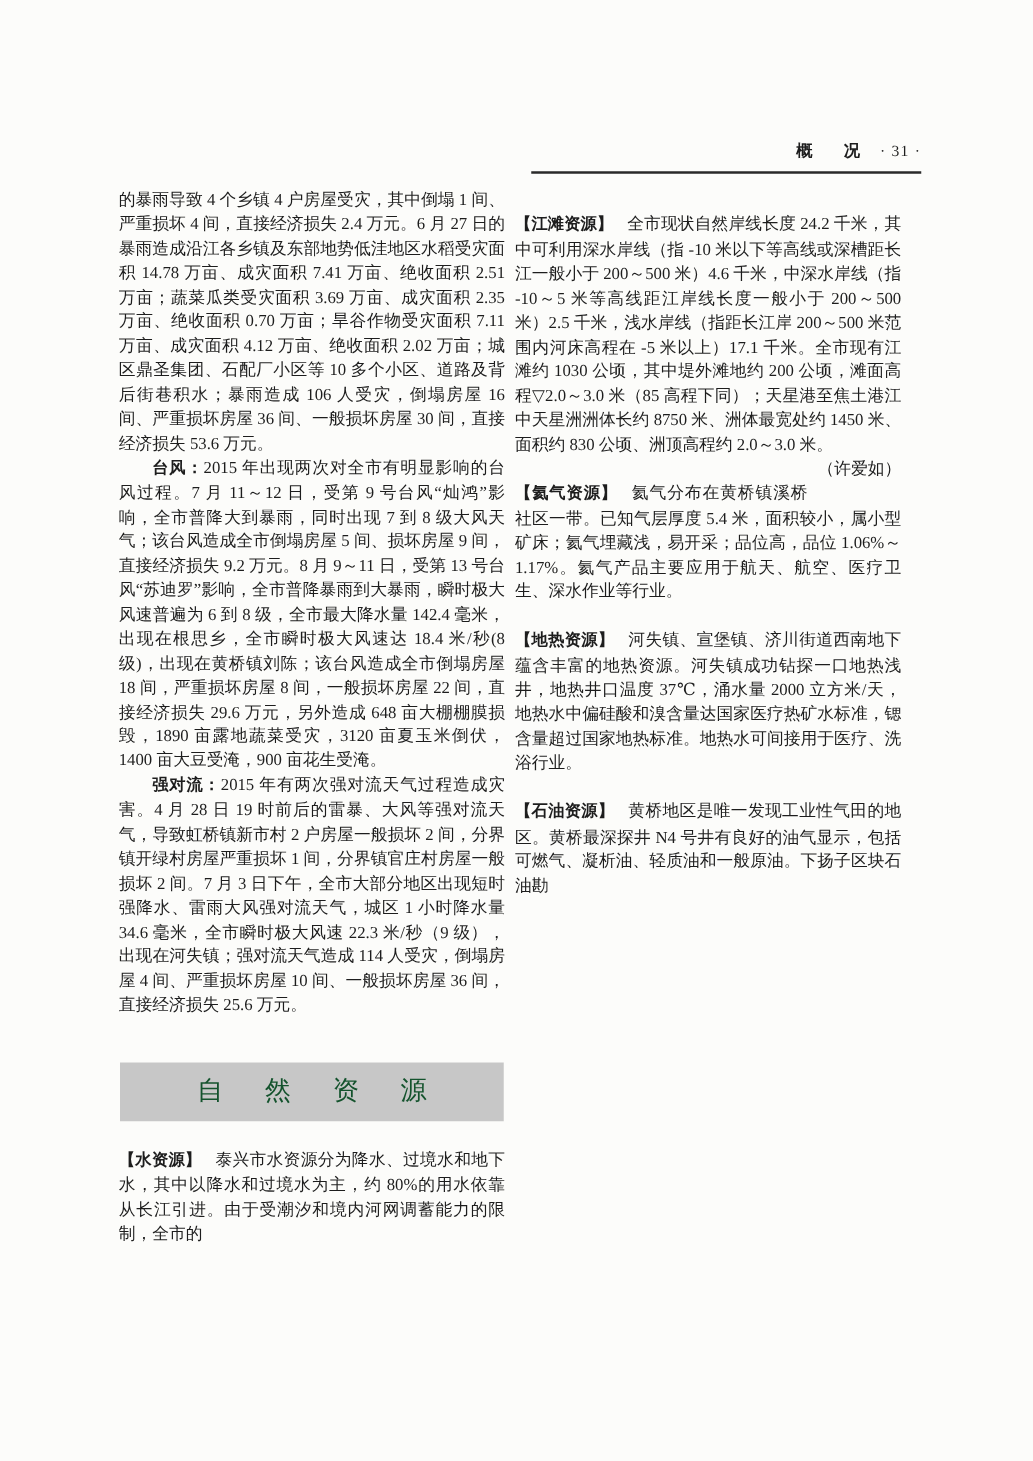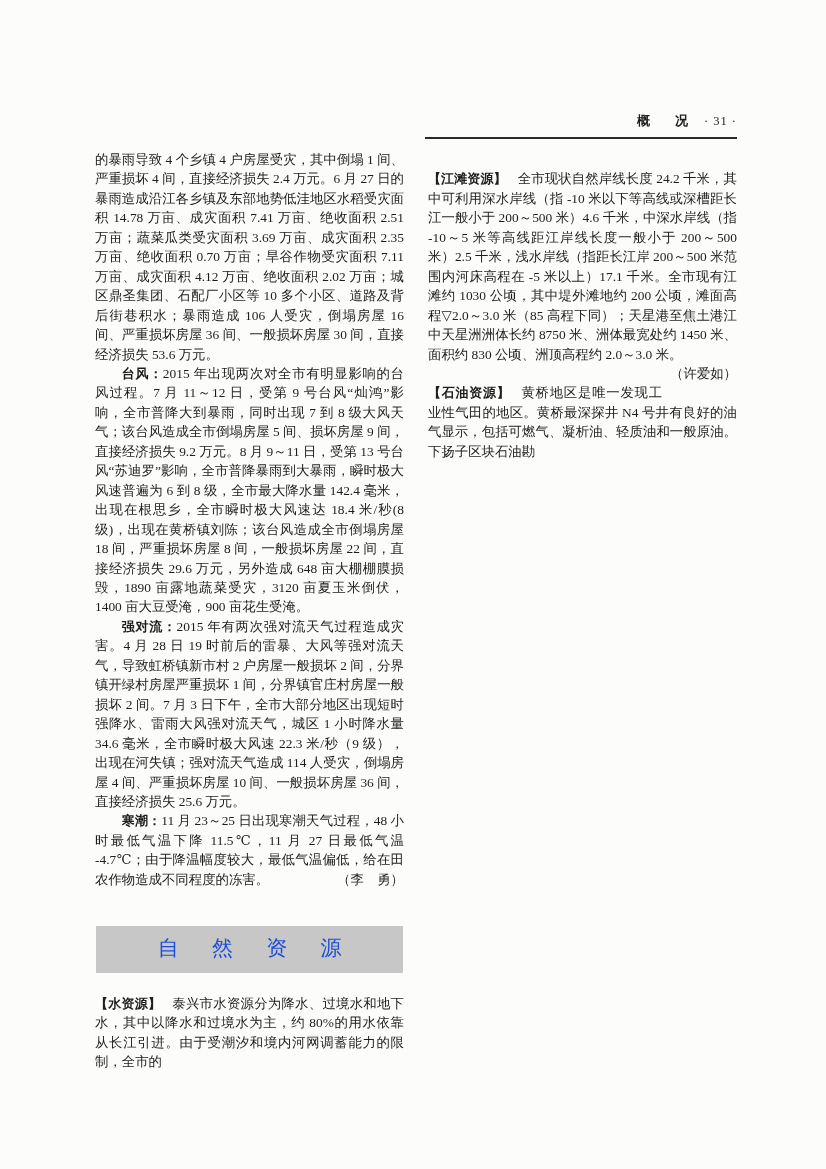--- a/index.html
+++ b/index.html
@@ -20,45 +20,45 @@
   .header-line{
     font-size:13px;font-weight:bold;letter-spacing:1px;
     padding-bottom:7px;
   }
   .header-section{letter-spacing:6px;margin-right:10px;}
   .header-pageno{font-weight:normal;font-size:12.5px;}
   .header-rule{border-top:2px solid #2a2a2a;width:312px;}
   
   .columns{
     position:absolute;top:150px;left:95px;width:642px;height:948px;
-    display:flex;gap:24px;
+    display:flex;gap:8px;
   }
   .column{
     width:309px;height:948px;overflow:hidden;
     font-size:13.4px;line-height:19.45px;
     text-align:justify;
   }
   .para{margin:0;}
   .para.indent{text-indent:2em;}
   .para.entry{margin-top:19.45px;}
   .lead,.term{
-    font-family:Liberation Sans, sans-serif;
+    font-family:Liberation Mono, monospace;
     font-weight:bold;font-size:13px;
   }
   .term{margin-right:0.85em;}
   .attribution{float:right;padding-left:8px;}
   .section-heading-box{
     margin:37px 1px 21px 1px;
     background:#c7c7c7;
     text-align:center;
     padding:13px 0 12px 0;
   }
   .section-heading-text{
     font-size:21px;letter-spacing:14px;margin-left:14px;
-    color:#1d4ed8;
+    color:#14532d;
   }
 </style>
 </head>
 <body>
 
 <div class="page">
 
   <header class="page-header">
     <div class="header-line">
       <span class="header-section">概　况</span><span class="header-pageno">· 31 ·</span>
@@ -69,35 +69,36 @@
   <div class="columns">
 
     <div class="column">
       <p class="para"><span>的暴雨导致 4 个乡镇 4 户房屋受灾，其中倒塌 1 间、严重损坏 4 间，直接经济损失 2.4 万元。6 月 27 日的暴雨造成沿江各乡镇及东部地势低洼地区水稻受灾面积 14.78 万亩、成灾面积 7.41 万亩、绝收面积 2.51 万亩；蔬菜瓜类受灾面积 3.69 万亩、成灾面积 2.35 万亩、绝收面积 0.70 万亩；旱谷作物受灾面积 7.11 万亩、成灾面积 4.12 万亩、绝收面积 2.02 万亩；城区鼎圣集团、石配厂小区等 10 多个小区、道路及背后街巷积水；暴雨造成 106 人受灾，倒塌房屋 16 间、严重损坏房屋 36 间、一般损坏房屋 30 间，直接经济损失 53.6 万元。</span></p>
 
       <p class="para indent"><b class="lead">台风：</b><span>2015 年出现两次对全市有明显影响的台风过程。7 月 11～12 日，受第 9 号台风“灿鸿”影响，全市普降大到暴雨，同时出现 7 到 8 级大风天气；该台风造成全市倒塌房屋 5 间、损坏房屋 9 间，直接经济损失 9.2 万元。8 月 9～11 日，受第 13 号台风“苏迪罗”影响，全市普降暴雨到大暴雨，瞬时极大风速普遍为 6 到 8 级，全市最大降水量 142.4 毫米，出现在根思乡，全市瞬时极大风速达 18.4 米/秒(8 级)，出现在黄桥镇刘陈；该台风造成全市倒塌房屋 18 间，严重损坏房屋 8 间，一般损坏房屋 22 间，直接经济损失 29.6 万元，另外造成 648 亩大棚棚膜损毁，1890 亩露地蔬菜受灾，3120 亩夏玉米倒伏，1400 亩大豆受淹，900 亩花生受淹。</span></p>
 
       <p class="para indent"><b class="lead">强对流：</b><span>2015 年有两次强对流天气过程造成灾害。4 月 28 日 19 时前后的雷暴、大风等强对流天气，导致虹桥镇新市村 2 户房屋一般损坏 2 间，分界镇开绿村房屋严重损坏 1 间，分界镇官庄村房屋一般损坏 2 间。7 月 3 日下午，全市大部分地区出现短时强降水、雷雨大风强对流天气，城区 1 小时降水量 34.6 毫米，全市瞬时极大风速 22.3 米/秒（9 级），出现在河失镇；强对流天气造成 114 人受灾，倒塌房屋 4 间、严重损坏房屋 10 间、一般损坏房屋 36 间，直接经济损失 25.6 万元。</span></p>
 
 
-      <p class="para indent"><b class="lead">寒潮：</b><span>11 月 23～25 日出现寒潮天气过程，48 小时最低气温下降 11.5℃，11 月 27 日最低气温 -4.7℃；由于降温幅度较大，最低气温偏低，给在田农作物造成不同程度的冻害。</span><span class="attribution">（李　勇）</span></p>
 
       <div class="section-heading-box">
         <span class="section-heading-text">自 然 资 源</span>
       </div>
 
       <p class="para"><b class="term">【水资源】</b><span>泰兴市水资源分为降水、过境水和地下水，其中以降水和过境水为主，约 80%的用水依靠从长江引进。由于受潮汐和境内河网调蓄能力的限制，全市的</span></p>
     </div>
 
     <div class="column">
 
       <p class="para entry"><b class="term">【江滩资源】</b><span>全市现状自然岸线长度 24.2 千米，其中可利用深水岸线（指 -10 米以下等高线或深槽距长江一般小于 200～500 米）4.6 千米，中深水岸线（指 -10～5 米等高线距江岸线长度一般小于 200～500 米）2.5 千米，浅水岸线（指距长江岸 200～500 米范围内河床高程在 -5 米以上）17.1 千米。全市现有江滩约 1030 公顷，其中堤外滩地约 200 公顷，滩面高程▽2.0～3.0 米（85 高程下同）；天星港至焦土港江中天星洲洲体长约 8750 米、洲体最宽处约 1450 米、面积约 830 公顷、洲顶高程约 2.0～3.0 米。</span><span class="attribution">（许爱如）</span></p>
 
 
 
+      <p class="para entry"><b class="term">【氦气资源】</b><span>氦气分布在黄桥镇溪桥社区一带。已知气层厚度 5.4 米，面积较小，属小型矿床；氦气埋藏浅，易开采；品位高，品位 1.06%～1.17%。氦气产品主要应用于航天、航空、医疗卫生、深水作业等行业。</span></p>
 
+      <p class="para entry"><b class="term">【地热资源】</b><span>河失镇、宣堡镇、济川街道西南地下蕴含丰富的地热资源。河失镇成功钻探一口地热浅井，地热井口温度 37℃，涌水量 2000 立方米/天，地热水中偏硅酸和溴含量达国家医疗热矿水标准，锶含量超过国家地热标准。地热水可间接用于医疗、洗浴行业。</span></p>
 
       <p class="para entry"><b class="term">【石油资源】</b><span>黄桥地区是唯一发现工业性气田的地区。黄桥最深探井 N4 号井有良好的油气显示，包括可燃气、凝析油、轻质油和一般原油。下扬子区块石油勘</span></p>
     </div>
 
   </div>
 
 </div>
 
 </body></html>

